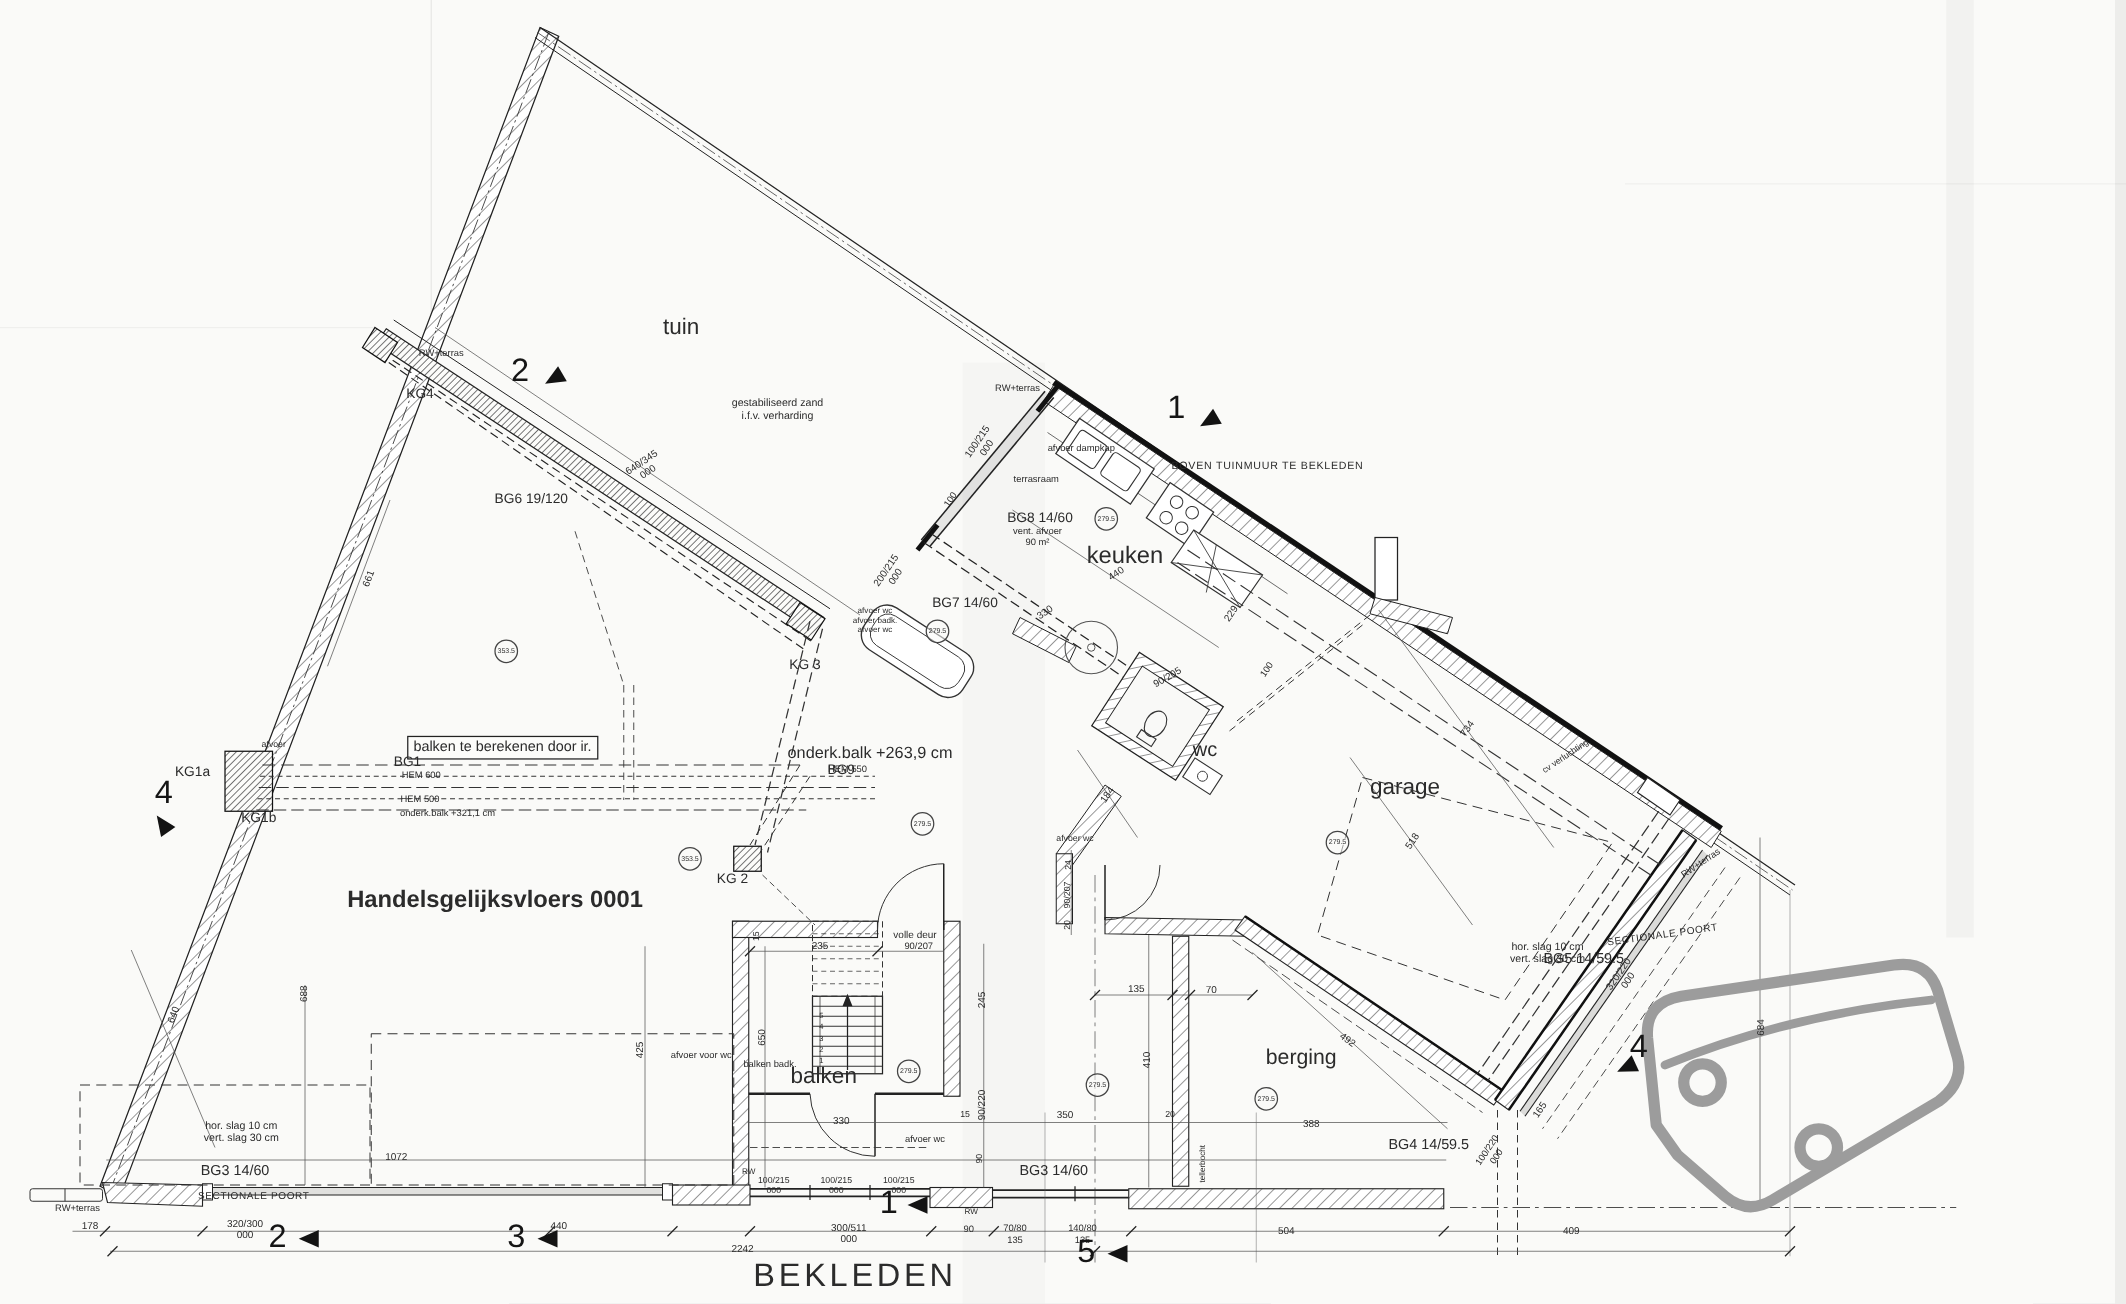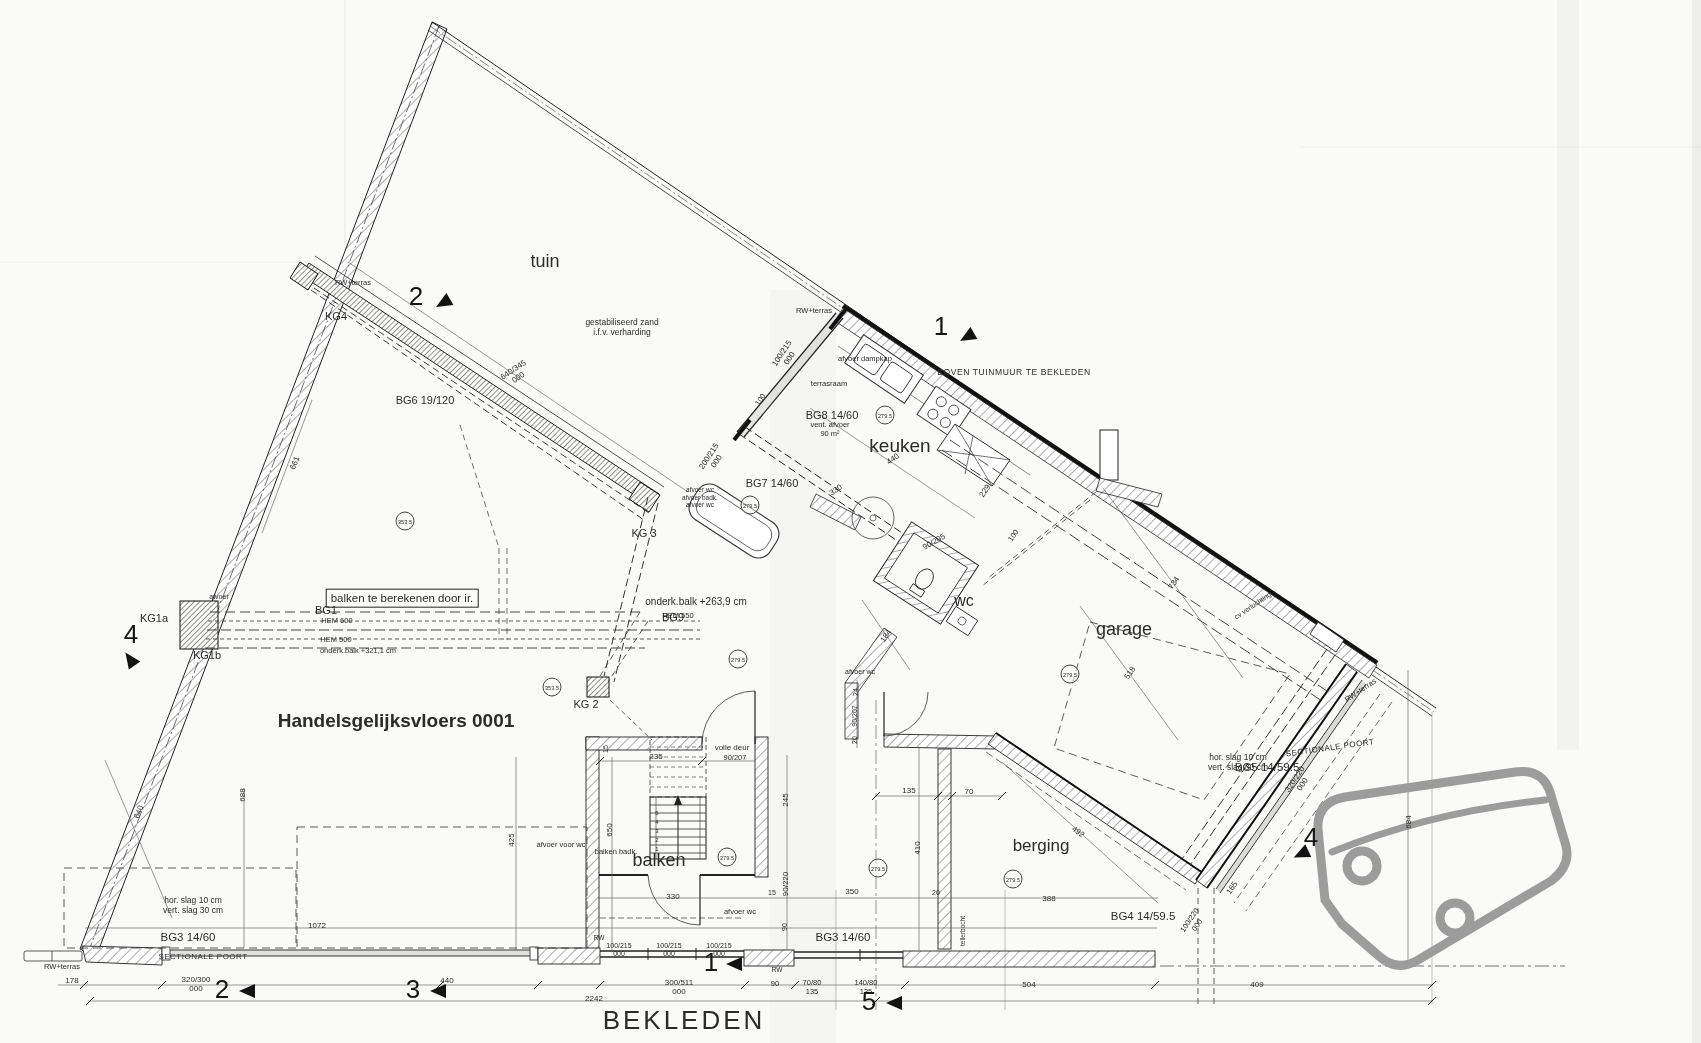--- a/index.html
+++ b/index.html
@@ -320,21 +320,21 @@
       <div class="lbl" style="left: 622px; top: 327px; font-size: 8.5px; transform: translate(-50%, -50%) rotate(0deg);">gestabiliseerd zand
 i.f.v. verharding</div>
       <div class="lbl" style="left: 1014px; top: 372px; font-size: 8.5px; transform: translate(-50%, -50%) rotate(0deg); letter-spacing: 0.6px;">BOVEN TUINMUUR TE BEKLEDEN</div>
       <div class="lbl boxed" style="left: 402px; top: 598px; font-size: 11.5px; transform: translate(-50%, -50%) rotate(0deg);">balken te berekenen door ir.</div>
       <div class="lbl" style="left: 193px; top: 905px; font-size: 8.5px; transform: translate(-50%, -50%) rotate(0deg);">hor. slag 10 cm
 vert. slag 30 cm</div>
       <div class="lbl" style="left: 1238px; top: 762px; font-size: 8.5px; transform: translate(-50%, -50%) rotate(0deg);">hor. slag 10 cm
 vert. slag 30 cm</div>
       <div class="lbl" style="left: 688px; top: 748px; font-size: 8px; transform: translate(-50%, -50%) rotate(0deg); margin-left: 44px;">volle deur</div>
       <div class="lbl" style="left: 358px; top: 651px; font-size: 7.5px; transform: translate(-50%, -50%) rotate(0deg);">onderk.balk +321,1 cm</div>
-      <div class="lbl" style="left: 696px; top: 602px; font-size: 10px; transform: translate(-50%, -50%) rotate(0deg);">onderk.balk +263,9 cm</div>
+      <div class="lbl" style="left: 696px; top: 602px; font-size: 13px; transform: translate(-50%, -50%) rotate(0deg);">onderk.balk +263,9 cm</div>
       <div class="lbl" style="left: 337px; top: 621px; font-size: 7.5px; transform: translate(-50%, -50%) rotate(0deg);">HEM 600</div>
       <div class="lbl" style="left: 336px; top: 640px; font-size: 7.5px; transform: translate(-50%, -50%) rotate(0deg);">HEM 500</div>
       <div class="lbl" style="left: 678px; top: 616px; font-size: 7.5px; transform: translate(-50%, -50%) rotate(0deg);">HEM 550</div>
       <div class="lbl" style="left: 203px; top: 957px; font-size: 8px; transform: translate(-50%, -50%) rotate(0deg); letter-spacing: 0.5px;">SECTIONALE POORT</div>
       <div class="lbl" style="left: 1330px; top: 748px; font-size: 8px; transform: translate(-50%, -50%) rotate(-8deg); letter-spacing: 0.5px;">SECTIONALE POORT</div>
       <div class="lbl" style="left: 963px; top: 931px; font-size: 6.5px; transform: translate(-50%, -50%) rotate(-90deg);">tellerbocht</div>
       <div class="lbl" style="left: 1253px; top: 606px; font-size: 7px; transform: translate(-50%, -50%) rotate(-34deg);">cv verluchting</div>
       <div class="lbl" style="left: 353px; top: 283px; font-size: 7.5px; transform: translate(-50%, -50%) rotate(0deg);">RW+terras</div>
       <div class="lbl" style="left: 814px; top: 311px; font-size: 7.5px; transform: translate(-50%, -50%) rotate(0deg);">RW+terras</div>
       <div class="lbl" style="left: 62px; top: 967px; font-size: 7.5px; transform: translate(-50%, -50%) rotate(0deg);">RW+terras</div>

